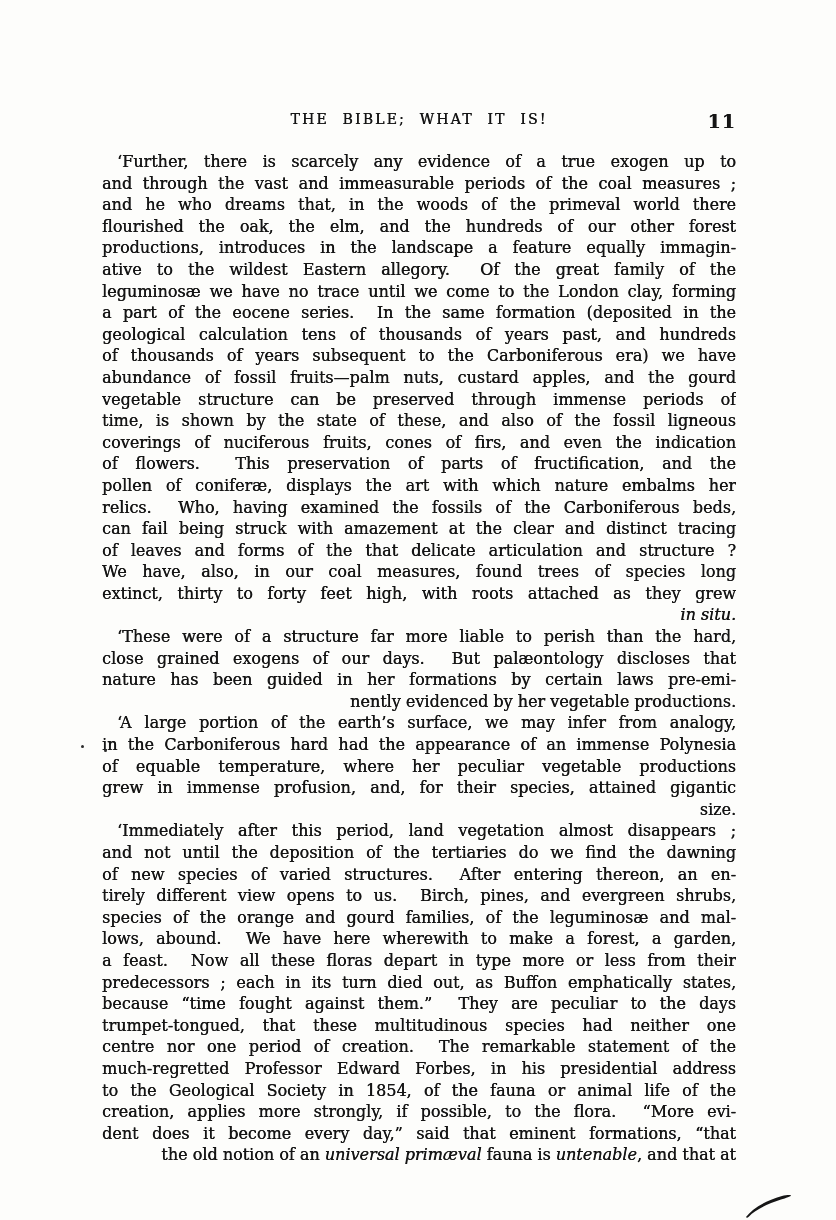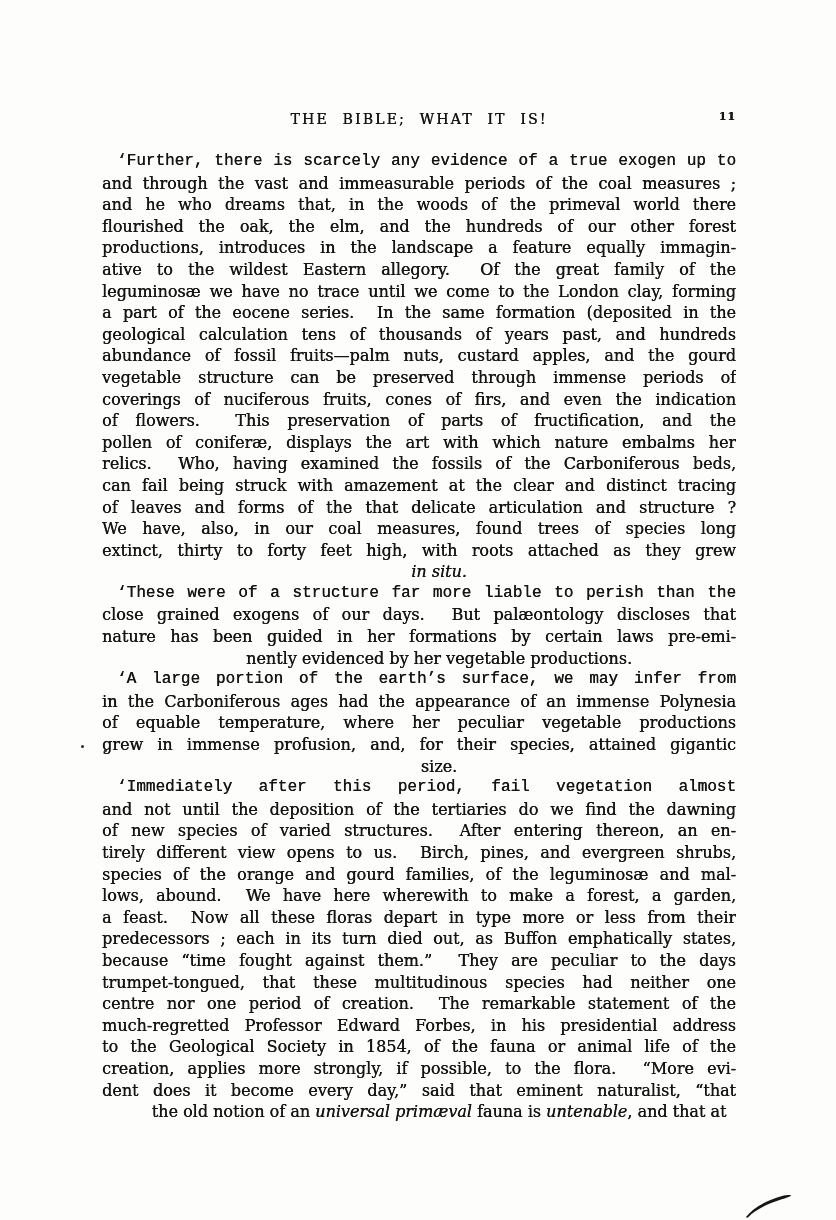--- a/index.html
+++ b/index.html
@@ -25,21 +25,21 @@
     font-size: 14px;
     font-weight: normal;
     letter-spacing: 2.2px;
     word-spacing: 7px;
     text-shadow: 0.3px 0 0 currentColor;
   }
   .page-number {
     position: absolute;
     right: 0;
     top: -1px;
-    font-size: 11px;
+    font-size: 19px;
     font-weight: bold;
     letter-spacing: 1px;
     text-shadow: 0.3px 0 0 currentColor;
   }
 
   .text-block {
     position: absolute;
     top: 151px;
     left: 102px;
     width: 634px;
@@ -52,23 +52,23 @@
     white-space: pre-wrap;
     overflow: hidden;
     text-shadow: 0.3px 0 0 currentColor;
   }
   
   .line::after {
     content: "";
     display: inline-block;
     width: 100%;
   }
-  .line.last { text-align: center; margin-left: 40px; }
+  .line.last { text-align: right; margin-left: 40px; }
   .line.last::after { content: none; }
-  .paragraph .line.first { text-indent: 15px; font-family: Liberation Mono, monospace; }
+  .paragraph .line.first { text-indent: 15px; }
 
   .speck {
     position: absolute;
     background: #2c2c2c;
     border-radius: 50%;
   }
   .speck.a { left: 81px; top: 745px; width: 3px; height: 3px; }
   .speck.b { left: 104px; top: 749px; width: 3px; height: 3px; }
 
   .ink-mark {
@@ -89,61 +89,63 @@
     <div class="paragraph">
       <div class="line first">‘Further, there is scarcely any evidence of a true exogen up to</div>
       <div class="line">and through the vast and immeasurable periods of the coal measures ;</div>
       <div class="line">and he who dreams that, in the woods of the primeval world there</div>
       <div class="line">flourished the oak, the elm, and the hundreds of our other forest</div>
       <div class="line">productions, introduces in the landscape a feature equally immagin-</div>
       <div class="line">ative to the wildest Eastern allegory.  Of the great family of the</div>
       <div class="line">leguminosæ we have no trace until we come to the London clay, forming</div>
       <div class="line">a part of the eocene series.  In the same formation (deposited in the</div>
       <div class="line">geological calculation tens of thousands of years past, and hundreds</div>
+      <div class="line">of thousands of years subsequent to the Carboniferous era) we have</div>
       <div class="line">abundance of fossil fruits—palm nuts, custard apples, and the gourd</div>
       <div class="line">vegetable structure can be preserved through immense periods of</div>
+      <div class="line">time, is shown by the state of these, and also of the fossil ligneous</div>
       <div class="line">coverings of nuciferous fruits, cones of firs, and even the indication</div>
       <div class="line">of flowers.  This preservation of parts of fructification, and the</div>
       <div class="line">pollen of coniferæ, displays the art with which nature embalms her</div>
       <div class="line">relics.  Who, having examined the fossils of the Carboniferous beds,</div>
       <div class="line">can fail being struck with amazement at the clear and distinct tracing</div>
       <div class="line">of leaves and forms of the that delicate articulation and structure ?</div>
       <div class="line">We have, also, in our coal measures, found trees of species long</div>
       <div class="line">extinct, thirty to forty feet high, with roots attached as they grew</div>
       <div class="line last"><i>in situ.</i></div>
     </div>
     <div class="paragraph">
       <div class="line first">‘These were of a structure far more liable to perish than the hard,</div>
       <div class="line">close grained exogens of our days.  But palæontology discloses that</div>
       <div class="line">nature has been guided in her formations by certain laws pre-emi-</div>
       <div class="line last">nently evidenced by her vegetable productions.</div>
     </div>
     <div class="paragraph">
       <div class="line first">‘A large portion of the earth’s surface, we may infer from analogy,</div>
-      <div class="line">in the Carboniferous ages had the appearance of an immense Polynesia</div>
+      <div class="line">in the Carboniferous hard had the appearance of an immense Polynesia</div>
       <div class="line">of equable temperature, where her peculiar vegetable productions</div>
       <div class="line">grew in immense profusion, and, for their species, attained gigantic</div>
       <div class="line last">size.</div>
     </div>
     <div class="paragraph">
-      <div class="line first">‘Immediately after this period, fail vegetation almost disappears ;</div>
+      <div class="line first">‘Immediately after this period, land vegetation almost disappears ;</div>
       <div class="line">and not until the deposition of the tertiaries do we find the dawning</div>
       <div class="line">of new species of varied structures.  After entering thereon, an en-</div>
       <div class="line">tirely different view opens to us.  Birch, pines, and evergreen shrubs,</div>
       <div class="line">species of the orange and gourd families, of the leguminosæ and mal-</div>
       <div class="line">lows, abound.  We have here wherewith to make a forest, a garden,</div>
       <div class="line">a feast.  Now all these floras depart in type more or less from their</div>
       <div class="line">predecessors ; each in its turn died out, as Buffon emphatically states,</div>
       <div class="line">because “time fought against them.”  They are peculiar to the days</div>
       <div class="line">trumpet-tongued, that these multitudinous species had neither one</div>
       <div class="line">centre nor one period of creation.  The remarkable statement of the</div>
       <div class="line">much-regretted Professor Edward Forbes, in his presidential address</div>
       <div class="line">to the Geological Society in 1854, of the fauna or animal life of the</div>
       <div class="line">creation, applies more strongly, if possible, to the flora.  “More evi-</div>
-      <div class="line">dent does it become every day,” said that eminent naturalist, “that</div>
+      <div class="line">dent does it become every day,” said that eminent formations, “that</div>
       <div class="line last">the old notion of an <i>universal primæval</i> fauna is <i>untenable</i>, and that at</div>
     </div>
   </div>
 
 <div class="speck a"></div>
 <div class="speck b"></div>
 
 <svg class="ink-mark" width="50" height="24" viewBox="0 0 50 24">
   <path d="M2,23 C8,15 20,7 38,2 C42,1 47,0.5 47,1.5 C47,2.5 42,4 37,5.5 C24,9.5 11,16 5,22.5 C3.5,24 2.5,24 2,23 Z" fill="#161616"></path>
 </svg>

